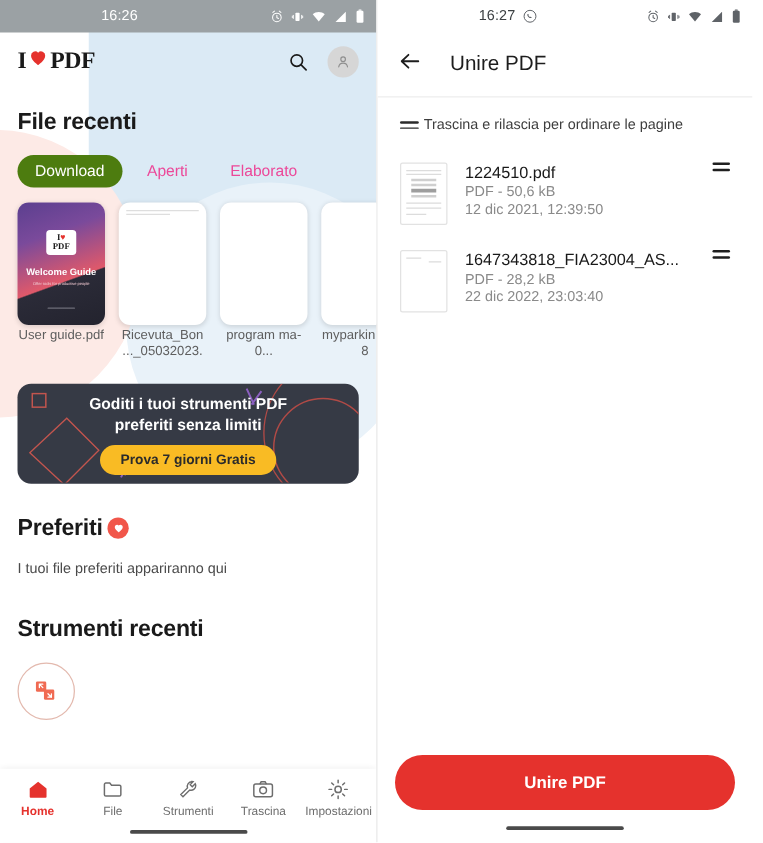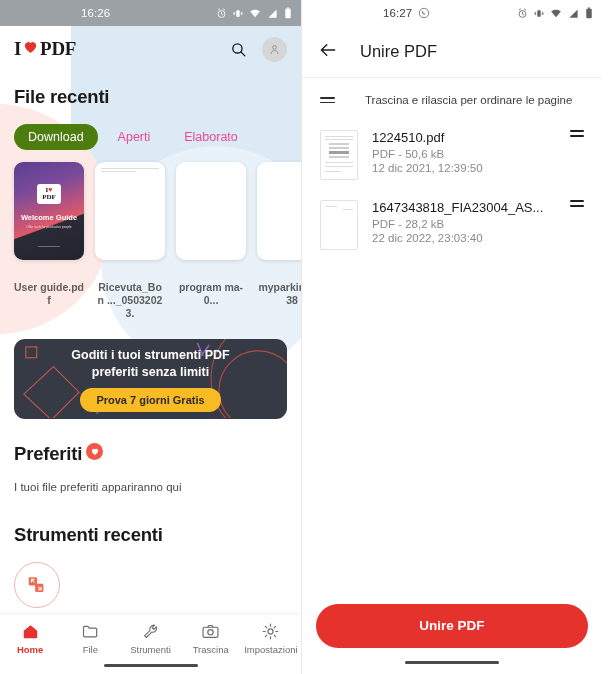--- a/index.html
+++ b/index.html
@@ -86,36 +86,36 @@
                  align-items: center; justify-content: flex-start; padding-top: 22px; }
   .guide-badge { background:#fff; border-radius:3px; padding:3px 5px; font-family:"Liberation Serif",serif;
                  font-weight:bold; font-size:7px; line-height:1; color:#1a1a1a; text-align:center; }
   .guide-badge .hb { color:#e5322d; }
   .guide-title { color:#fff; font-size:7.5px; font-weight:bold; margin-top:9px; }
   .guide-sub { color:#f0c8d0; font-size:3.2px; margin-top:3px; }
   .guide-bar { position:absolute; bottom:13px; left:50%; transform:translateX(-50%);
                width:22px; height:1.5px; background:#6d6d78; border-radius:1px; }
   .thumb-lines { position:absolute; top:6px; left:6px; right:6px; }
   .thumb-lines i { display:block; height:1px; background:#dedede; margin-bottom:2px; }
-  .file-name { font-size: 10.5px; color: #5e5e5e; text-align: center; margin-top: 21px;
-               line-height: 1.25; word-break: break-all; font-weight: bold; }
+  .file-name { font-size: 10.5px; color: #5e5e5e; text-align: center; margin-top: 2px;
+               line-height: 1.25; word-break: break-all; }
 
   
   .promo {
     position: relative; z-index: 10; margin: 19px 14px 0 14px;
     height: 80px; background: #363a45; border-radius: 11px; overflow: hidden;
     display: flex; flex-direction: column; align-items: center; justify-content: center;
   }
   .promo-deco { position: absolute; inset: 0; pointer-events: none; }
   .promo-title { color: #ffffff; font-size: 12.5px; font-weight: bold; text-align: center;
                  line-height: 1.35; position: relative; z-index: 2; }
   .promo-cta { margin-top: 7px; background: #f9bb24; color: #2b2b2b; font-weight: bold;
                font-size: 11px; padding: 6px 16px; border-radius: 16px; position: relative; z-index: 2; }
 
-  .h-preferiti { margin-top: 24px; display: flex; gap: 4px; }
+  .h-preferiti { margin-top: 24px; display: flex; align-items: center; gap: 4px; }
   .heart-badge { width: 17px; height: 17px; border-radius: 50%; background: #f1564a;
                  display: flex; align-items: center; justify-content: center; }
   .empty-text { font-size: 11.5px; color: #4a4a4a; margin-top: 16px; }
   .h-strumenti { margin-top: 31px; }
   .tools-row { margin-top: 16px; display: flex; }
   .tool-circle { width: 46px; height: 46px; border-radius: 50%; border: 1px solid #e3b9ae;
                  display: flex; align-items: center; justify-content: center; }
 
   
   .bottomnav {
@@ -127,21 +127,21 @@
   .nav-item { display: flex; flex-direction: column; align-items: center; gap: 3px; width: 61px; }
   .nav-label { font-size: 9.5px; color: #6d6d6d; }
   .nav-item.active .nav-label { color: #e5322d; font-weight: bold; }
   .home-indicator { position: absolute; bottom: 7px; left: 50%; transform: translateX(-50%);
                     width: 94px; height: 3.5px; border-radius: 3px; background: #4a4a4a; }
 
   
   .topbar-r { height: 52px; display: flex; align-items: center; padding: 0 16px; gap: 22px;
               border-bottom: 1px solid #ededed; background: #fff; }
   .topbar-title { font-size: 16.5px; color: #1d1d1d; }
-  .hint-row { display: flex; align-items: center; gap: 30px; padding: 16px 18px 6px 18px; }
+  .hint-row { display: flex; align-items: center; gap: 4px; padding: 16px 18px 6px 18px; }
   .hint-text { font-size: 11.5px; color: #3d3d3d; }
   .drag-lines { display: flex; flex-direction: column; gap: 3px; }
   .drag-lines i { display: block; width: 15px; height: 1.6px; background: #2b2b2b; border-radius: 1px; }
   .drag-lines.small i { width: 14px; height: 2px; background: #1f1f1f; }
 
   .file-list { padding: 8px 14px 0 14px; }
   .file-row { display: flex; align-items: flex-start; gap: 14px; padding: 10px 4px; }
   .row-thumb { width: 38px; height: 50px; background: #fff; border: 1px solid #e2e2e2;
                border-radius: 2px; position: relative; overflow: hidden; flex: 0 0 auto; }
   .row-thumb .rl { position: absolute; left: 4px; right: 4px; height: 1px; background: #dcdcdc; }

